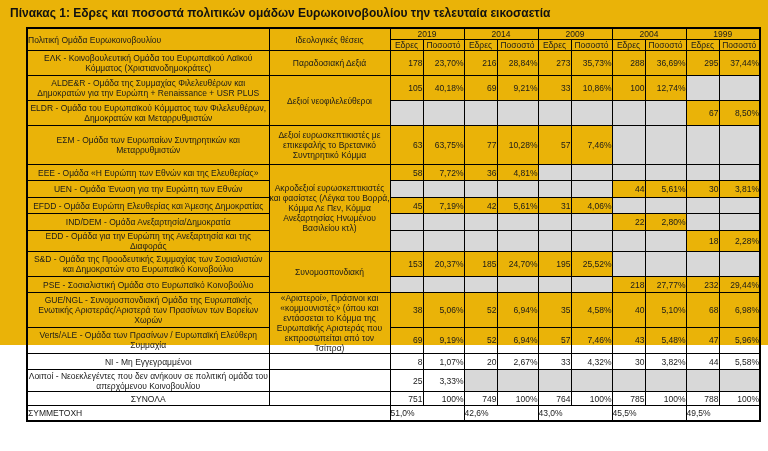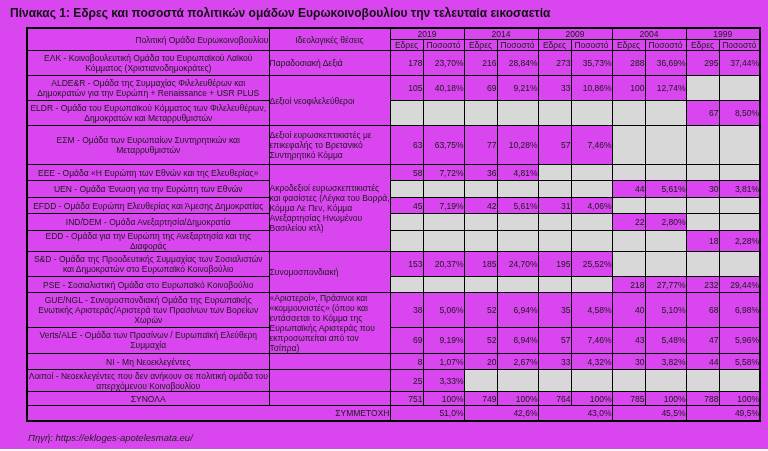--- a/index.html
+++ b/index.html
@@ -1,26 +1,26 @@
 <!DOCTYPE html>
 <html><head>
 <meta charset="utf-8">
 <style>
   html,body{margin:0;padding:0;background:#ffffff;}
   body{width:768px;height:451px;font-family:"Liberation Sans",sans-serif;color:#1a1a1a;overflow:hidden;}
-  .page{position:relative;width:768px;height:449px;background:#d946ef;}
+  .page{position:relative;width:768px;height:345px;background:#eab308;}
   .title{position:absolute;left:10px;top:6px;font-size:12px;font-weight:bold;color:#111;letter-spacing:0;}
   table.t{position:absolute;left:26px;top:27px;border-collapse:collapse;table-layout:fixed;border:2px solid #000;font-size:8.5px;line-height:1.18;}
   .t th,.t td{border:1px solid #000;font-weight:normal;vertical-align:middle;padding:0;overflow:hidden;}
   .grp{text-align:center;padding:1px 3px;}
-  .ideo{text-align:left;padding:1px 4px;border-left:1px solid #000;}
+  .ideo{text-align:center;padding:1px 4px;border-left:1px solid #000;}
   .yb{border-left:2px solid #000;}
   .sub{border-left:1px solid #ababab;}
   .num{text-align:right;padding:0 4px 0 1px;}
-  .ctr{text-align:right;}
+  .ctr{text-align:left;}
   .gray{background:#d8d8d8;}
   .hdr{text-align:center;padding:0 2px;}
   .source{position:absolute;left:28px;top:432px;font-size:9.5px;font-style:italic;color:#222;}
 </style>
 </head>
 <body>
 
 <div class="page">
   <div class="title">Πίνακας 1: Εδρες και ποσοστά πολιτικών ομάδων Ευρωκοινοβουλίου την τελευταία εικοσαετία</div>
 
@@ -34,21 +34,21 @@
         <col style="width:41px">
       <col style="width:33px">
         <col style="width:41px">
       <col style="width:33px">
         <col style="width:41px">
       <col style="width:33px">
         <col style="width:41px">
     </colgroup>
     <thead>
       <tr style="height:11px">
-        <th class="grp hdr" style="text-align:right" rowspan="2">Πολιτική Ομάδα Ευρωκοινοβουλίου</th>
+        <th class="grp hdr" style="text-align:left" rowspan="2">Πολιτική Ομάδα Ευρωκοινοβουλίου</th>
         <th class="ideo hdr" rowspan="2">Ιδεολογικές θέσεις</th>
         <th class="yb hdr" colspan="2">2019</th>
         <th class="yb hdr" colspan="2">2014</th>
         <th class="yb hdr" colspan="2">2009</th>
         <th class="yb hdr" colspan="2">2004</th>
         <th class="yb hdr" colspan="2">1999</th>
       </tr>
       <tr style="height:11px">
         <th class="yb hdr">Εδρες</th>
         <th class="sub hdr">Ποσοστό</th>
@@ -232,21 +232,21 @@
         <td class="yb num">52</td>
         <td class="sub num">6,94%</td>
         <td class="yb num">57</td>
         <td class="sub num">7,46%</td>
         <td class="yb num">43</td>
         <td class="sub num">5,48%</td>
         <td class="yb num">47</td>
         <td class="sub num">5,96%</td>
       </tr>
       <tr style="height:16px">
-        <td class="grp">ΝΙ - Μη Νεοεκλεγέντες</td>
+        <td class="grp">ΝΙ - Μη Εγγεγραμμένοι</td>
         <td class="ideo"></td>
         <td class="yb num">8</td>
         <td class="sub num">1,07%</td>
         <td class="yb num">20</td>
         <td class="sub num">2,67%</td>
         <td class="yb num">33</td>
         <td class="sub num">4,32%</td>
         <td class="yb num">30</td>
         <td class="sub num">3,82%</td>
         <td class="yb num">44</td>
@@ -284,14 +284,13 @@
         <td class="ctr" colspan="2">ΣΥΜΜΕΤΟΧΗ</td>
         <td class="yb ctr" colspan="2">51,0%</td>
         <td class="yb ctr" colspan="2">42,6%</td>
         <td class="yb ctr" colspan="2">43,0%</td>
         <td class="yb ctr" colspan="2">45,5%</td>
         <td class="yb ctr" colspan="2">49,5%</td>
       </tr>
     </tbody>
   </table>
 
-  <div class="source">Πηγή: https://ekloges-apotelesmata.eu/</div>
 </div>
 
 </body></html>

